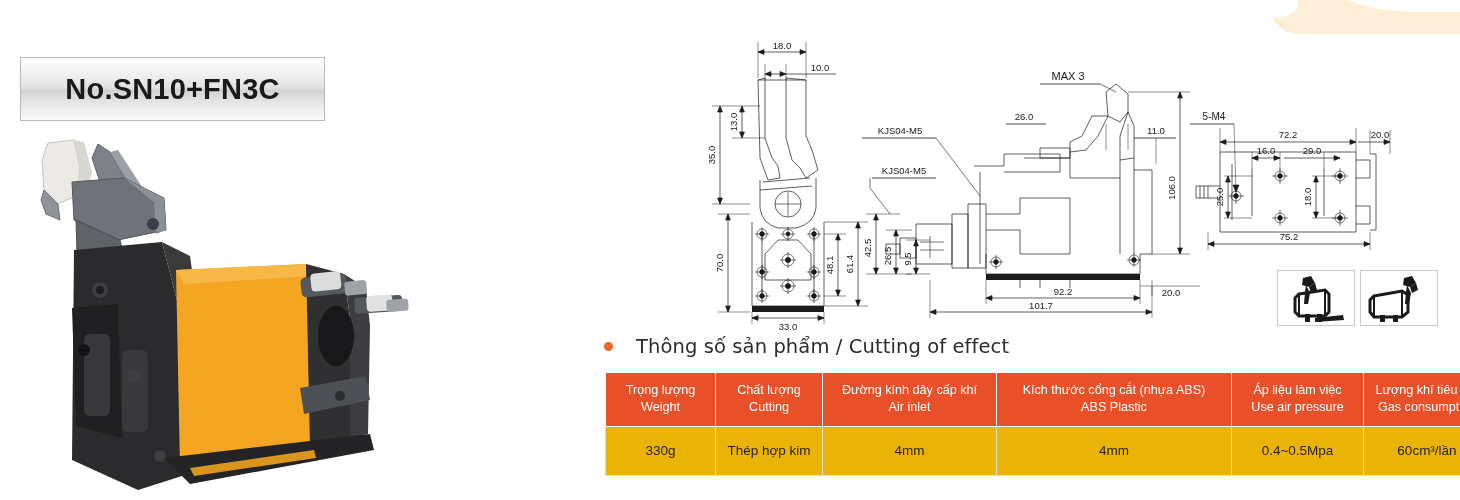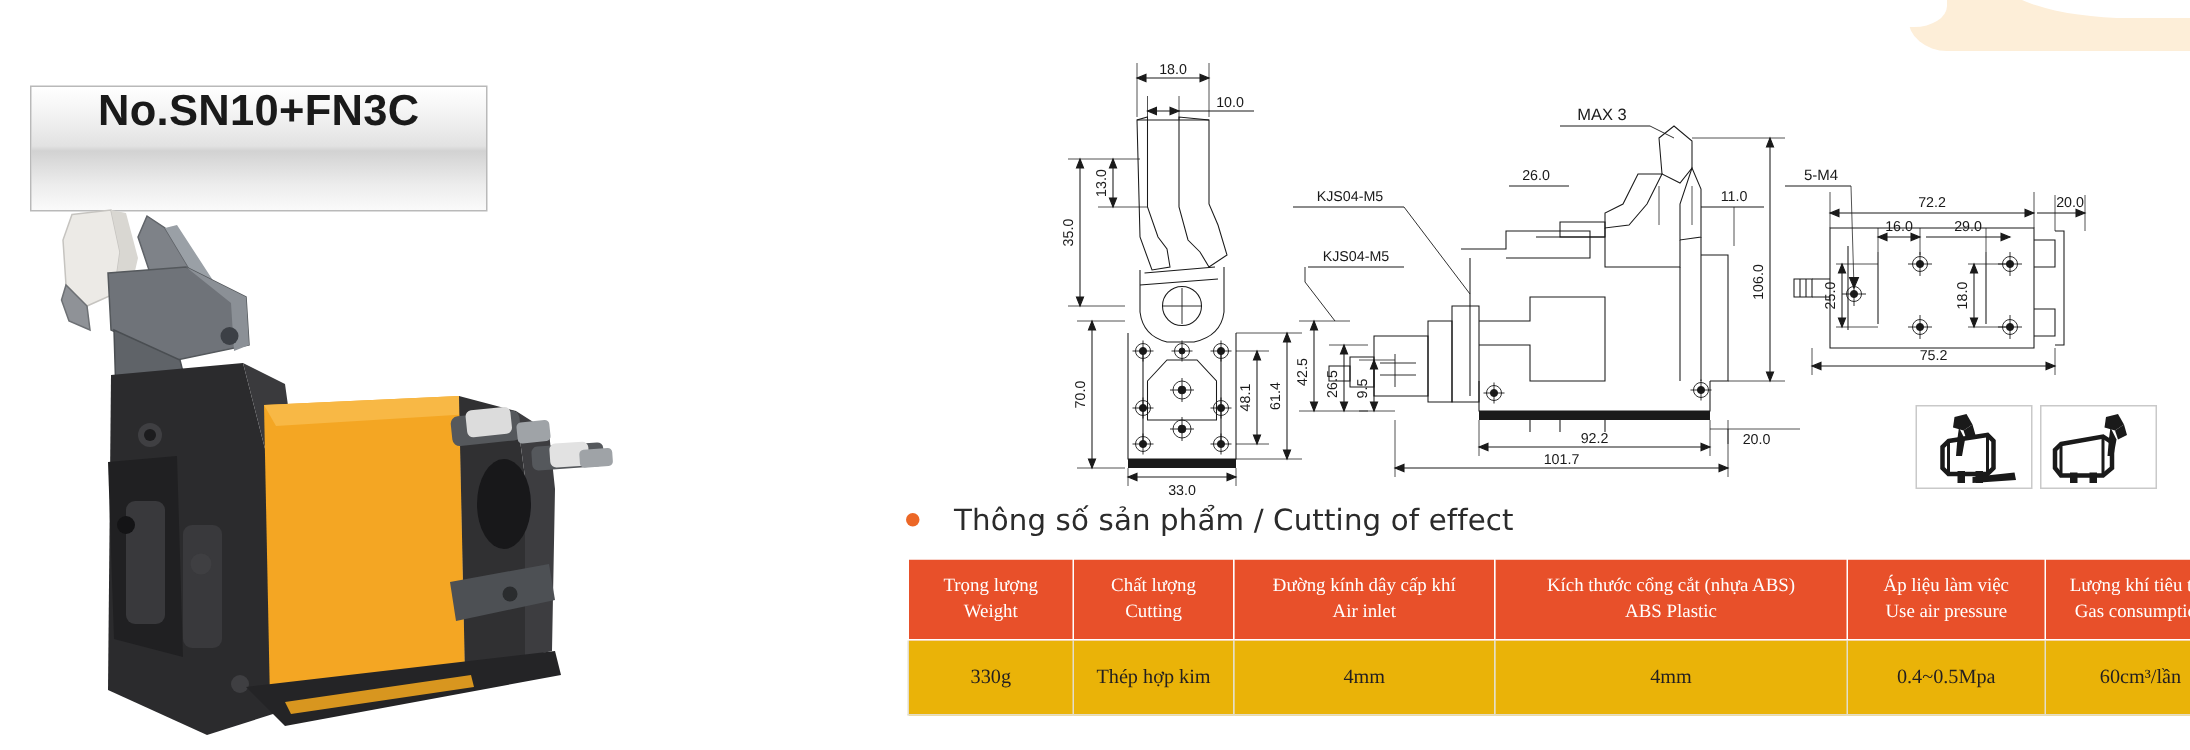--- a/index.html
+++ b/index.html
@@ -44,27 +44,28 @@
     background: #ffffff;
     border-bottom-left-radius: 90px 30px;
   }
 
   
   .badge {
     position: absolute;
     left: 20px;
     top: 57px;
     width: 305px;
-    height: 84px;
+    height: 64px;
     border: 1px solid #b9b9b9;
     box-sizing: border-box;
     background: linear-gradient(to bottom,
                 #ffffff 0%, #f3f3f3 22%, #e2e2e2 48%,
                 #d2d2d2 52%, #ededed 80%, #fafafa 100%);
     display: flex;
+    align-items: center;
     justify-content: center;
   }
   .badge-text {
     font-size: 29px;
     font-weight: bold;
     letter-spacing: .2px;
     color: #1a1a1a;
     font-family: "Liberation Sans", sans-serif;
   }
 
@@ -115,21 +116,21 @@
     left: 605px;
     top: 372px;
     width: 843px;
     border-collapse: collapse;
     table-layout: fixed;
   }
   .spec-table th,
   .spec-table td {
     border: 1px solid #ffffff;
     text-align: center;
-    font-family: Liberation Serif, serif;
+    font-family: Liberation Sans, sans-serif;
   }
   .spec-table th {
     background: #e8502a;
     color: #ffffff;
     font-weight: normal;
     font-size: 12.6px;
     line-height: 1.35;
     padding: 9px 3px 10px;
     vertical-align: middle;
   }

